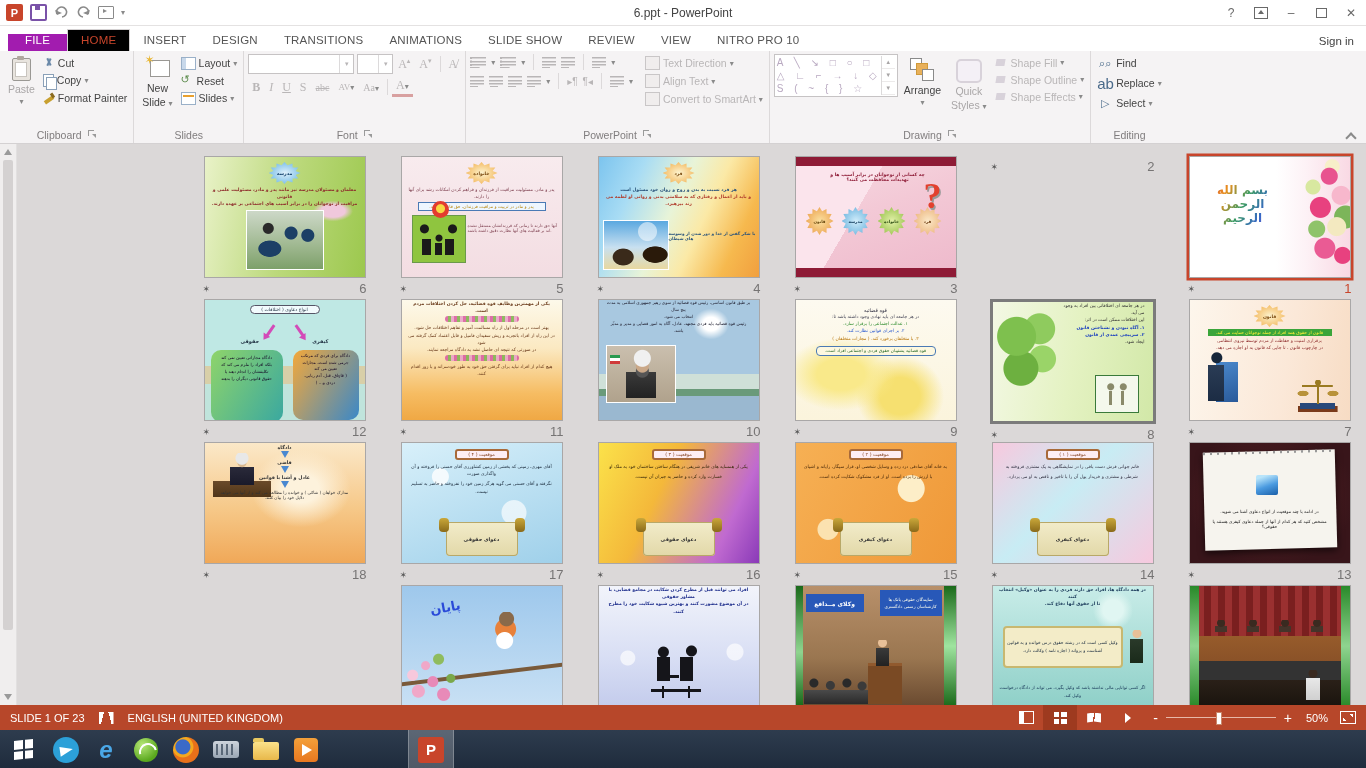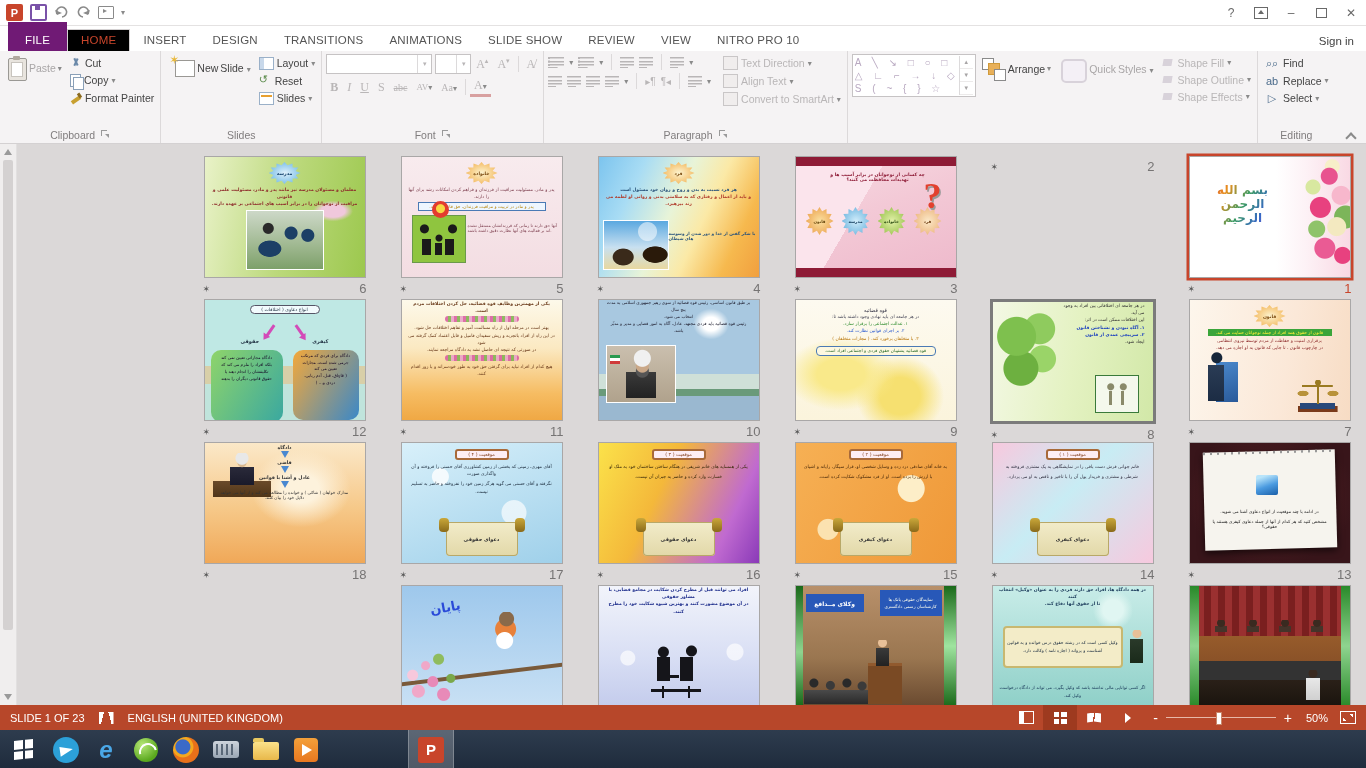--- a/index.html
+++ b/index.html
@@ -17,32 +17,32 @@
   .tb-title{position:absolute;left:0;right:0;text-align:center;font-size:12px;color:#444;pointer-events:none;}
   .wctrl{margin-left:auto;display:flex;align-items:center;height:100%;}
   .wbtn{width:30px;height:100%;display:flex;align-items:center;justify-content:center;color:#696969;font-size:12px;}
   .resto{width:9px;height:8px;border:1px solid #696969;position:relative;background:#fff;}
   .resto:before{content:"";position:absolute;top:-3px;left:2px;width:9px;height:8px;border:1px solid #696969;z-index:-1;}
   .ribopt{width:12px;height:10px;border:1px solid #696969;position:relative;}
   .ribopt:after{content:"";position:absolute;left:3px;top:2px;border-bottom:4px solid #696969;border-left:3px solid transparent;border-right:3px solid transparent;}
   
   .tabrow{height:25px;background:#fff;display:flex;align-items:flex-end;position:relative;}
   .tab{padding:4px 13px 5px;font-size:11.5px;color:#555;letter-spacing:.2px;}
-  .tab.file{background:#701a75;color:#fff;margin-left:8px;padding:12px 17px 5px;}
+  .tab.file{background:#a21caf;color:#fff;margin-left:8px;padding:0 17px 5px;}
   .tab.active{background:#000000;color:#C8452B;border:1px solid #d4d1d2;border-bottom:none;}
   .signin{position:absolute;right:12px;bottom:4px;font-size:11.5px;color:#444;}
   
   .ribbon{height:92px;background:#f5f3f4;border-bottom:1px solid #d4d1d2;display:flex;position:relative;}
   .rgroup{position:relative;display:flex;flex-direction:column;padding:3px 4px 0;border-right:1px solid #dcd9da;}
   .rgbody{flex:1;display:flex;align-items:flex-start;gap:2px;}
   .rglabel{height:17px;font-size:10.5px;color:#807d7e;text-align:center;display:flex;align-items:center;justify-content:center;gap:4px;}
   .dlg{width:9px;height:9px;position:relative;margin-left:2px;}
   .dlg:before{content:"";position:absolute;left:0;top:0;width:5px;height:5px;border-left:1px solid #9a9a9a;border-top:1px solid #9a9a9a;}
   .dlg:after{content:"";position:absolute;right:1px;bottom:1px;border-top:4px solid #9a9a9a;border-left:4px solid transparent;}
-  .bigbtn{display:flex;flex-direction:row;align-items:center;justify-content:flex-start;padding:2px 4px;font-size:10.5px;color:#444;text-align:center;line-height:1.15;gap:2px;}
+  .bigbtn{display:flex;flex-direction:column;align-items:center;justify-content:flex-start;padding:2px 4px;font-size:10.5px;color:#444;text-align:center;line-height:1.15;gap:2px;}
   .bigbtn.dis{color:#a9a6a7;}
   .smallrow{display:flex;align-items:center;gap:3px;font-size:10.5px;color:#444;padding:1.5px 2px;white-space:nowrap;}
   .smallrow.dis{color:#b9b6b7;}
   .col{display:flex;flex-direction:column;justify-content:flex-start;gap:2px;padding-top:1px;}
   .clipb{width:17px;height:21px;border:1.5px solid #9a9894;border-radius:2px;background:#e8e4de;position:relative;margin-top:2px;}
   .clipb:before{content:"";position:absolute;top:-3px;left:4px;width:7px;height:4px;background:#b0a89e;border-radius:1px;}
   .clipb:after{content:"";position:absolute;top:3px;left:2px;width:10px;height:13px;background:#fff;border:1px solid #c8c4be;}
   .scis{width:12px;height:12px;position:relative;}
   .scis:before,.scis:after{content:"";position:absolute;top:1px;left:5px;width:1.5px;height:8px;background:#6a88a8;}
   .scis:before{transform:rotate(25deg);}
@@ -459,20 +459,21 @@
         <path d="M3 8 A5 5 0 1 1 8 11" fill="none" stroke="#8a8a8a" stroke-width="1.6"></path>
         <path d="M1 4 L3 9 L8 7 Z" fill="#8a8a8a"></path>
       </svg>
     <svg width="15" height="13" viewBox="0 0 15 13">
         <path d="M12 8 A5 5 0 1 0 7 11" fill="none" stroke="#8a8a8a" stroke-width="1.6"></path>
         <path d="M14 4 L12 9 L7 7 Z" fill="#8a8a8a"></path>
       </svg>
     <span class="qmonitor"></span>
     <span class="dd">▾</span>
   </div>
+  <div class="tb-title">6.ppt - PowerPoint</div>
   <div class="wctrl">
     <span class="wbtn">?</span>
     <span class="wbtn">
         <span class="ribopt"></span>
       </span>
     <span class="wbtn">–</span>
     <span class="wbtn">
         <span class="resto"></span>
       </span>
     <span class="wbtn">✕</span>
@@ -628,21 +629,21 @@
             <span class="dd">▾</span>
           </div>
         <div class="parlbl">
           <span class="pbx"></span>
           <span>Convert to SmartArt</span>
             <span class="dd">▾</span>
           </div>
       </div>
     </div>
     <div class="rglabel">
-        <span>Paragraph</span>
+        <span>PowerPoint</span>
         <span class="dlg"></span>
       </div>
   </div>
 
   <div class="rgroup">
     <div class="rgbody">
       <div class="shapebox">
         <div class="shapecol">
           <div class="shaperow">A ╲ ↘ □ ○ □</div>
           <div class="shaperow">△ ∟ ⌐ → ↓ ◇</div>
@@ -679,31 +680,35 @@
           <span>Shape Outline</span>
             <span class="dd">▾</span>
           </div>
         <div class="smallrow dis">
           <span class="sfill"></span>
           <span>Shape Effects</span>
             <span class="dd">▾</span>
           </div>
       </div>
     </div>
+    <div class="rglabel">
+        <span>Drawing</span>
+        <span class="dlg"></span>
+      </div>
   </div>
 
   <div class="rgroup" style="border-right:none">
     <div class="rgbody">
       <div class="col">
         <div class="smallrow">
           <span class="editico">⌕⌕</span>
           <span>Find</span>
           </div>
         <div class="smallrow">
-          <span class="editico" style="font-size:11px">ab<br></span>
+          <span class="editico" style="font-size:15px">ab<br></span>
           <span>Replace</span>
             <span class="dd">▾</span>
           </div>
         <div class="smallrow">
           <span class="editico">▷</span>
           <span>Select</span>
             <span class="dd">▾</span>
           </div>
       </div>
     </div>

